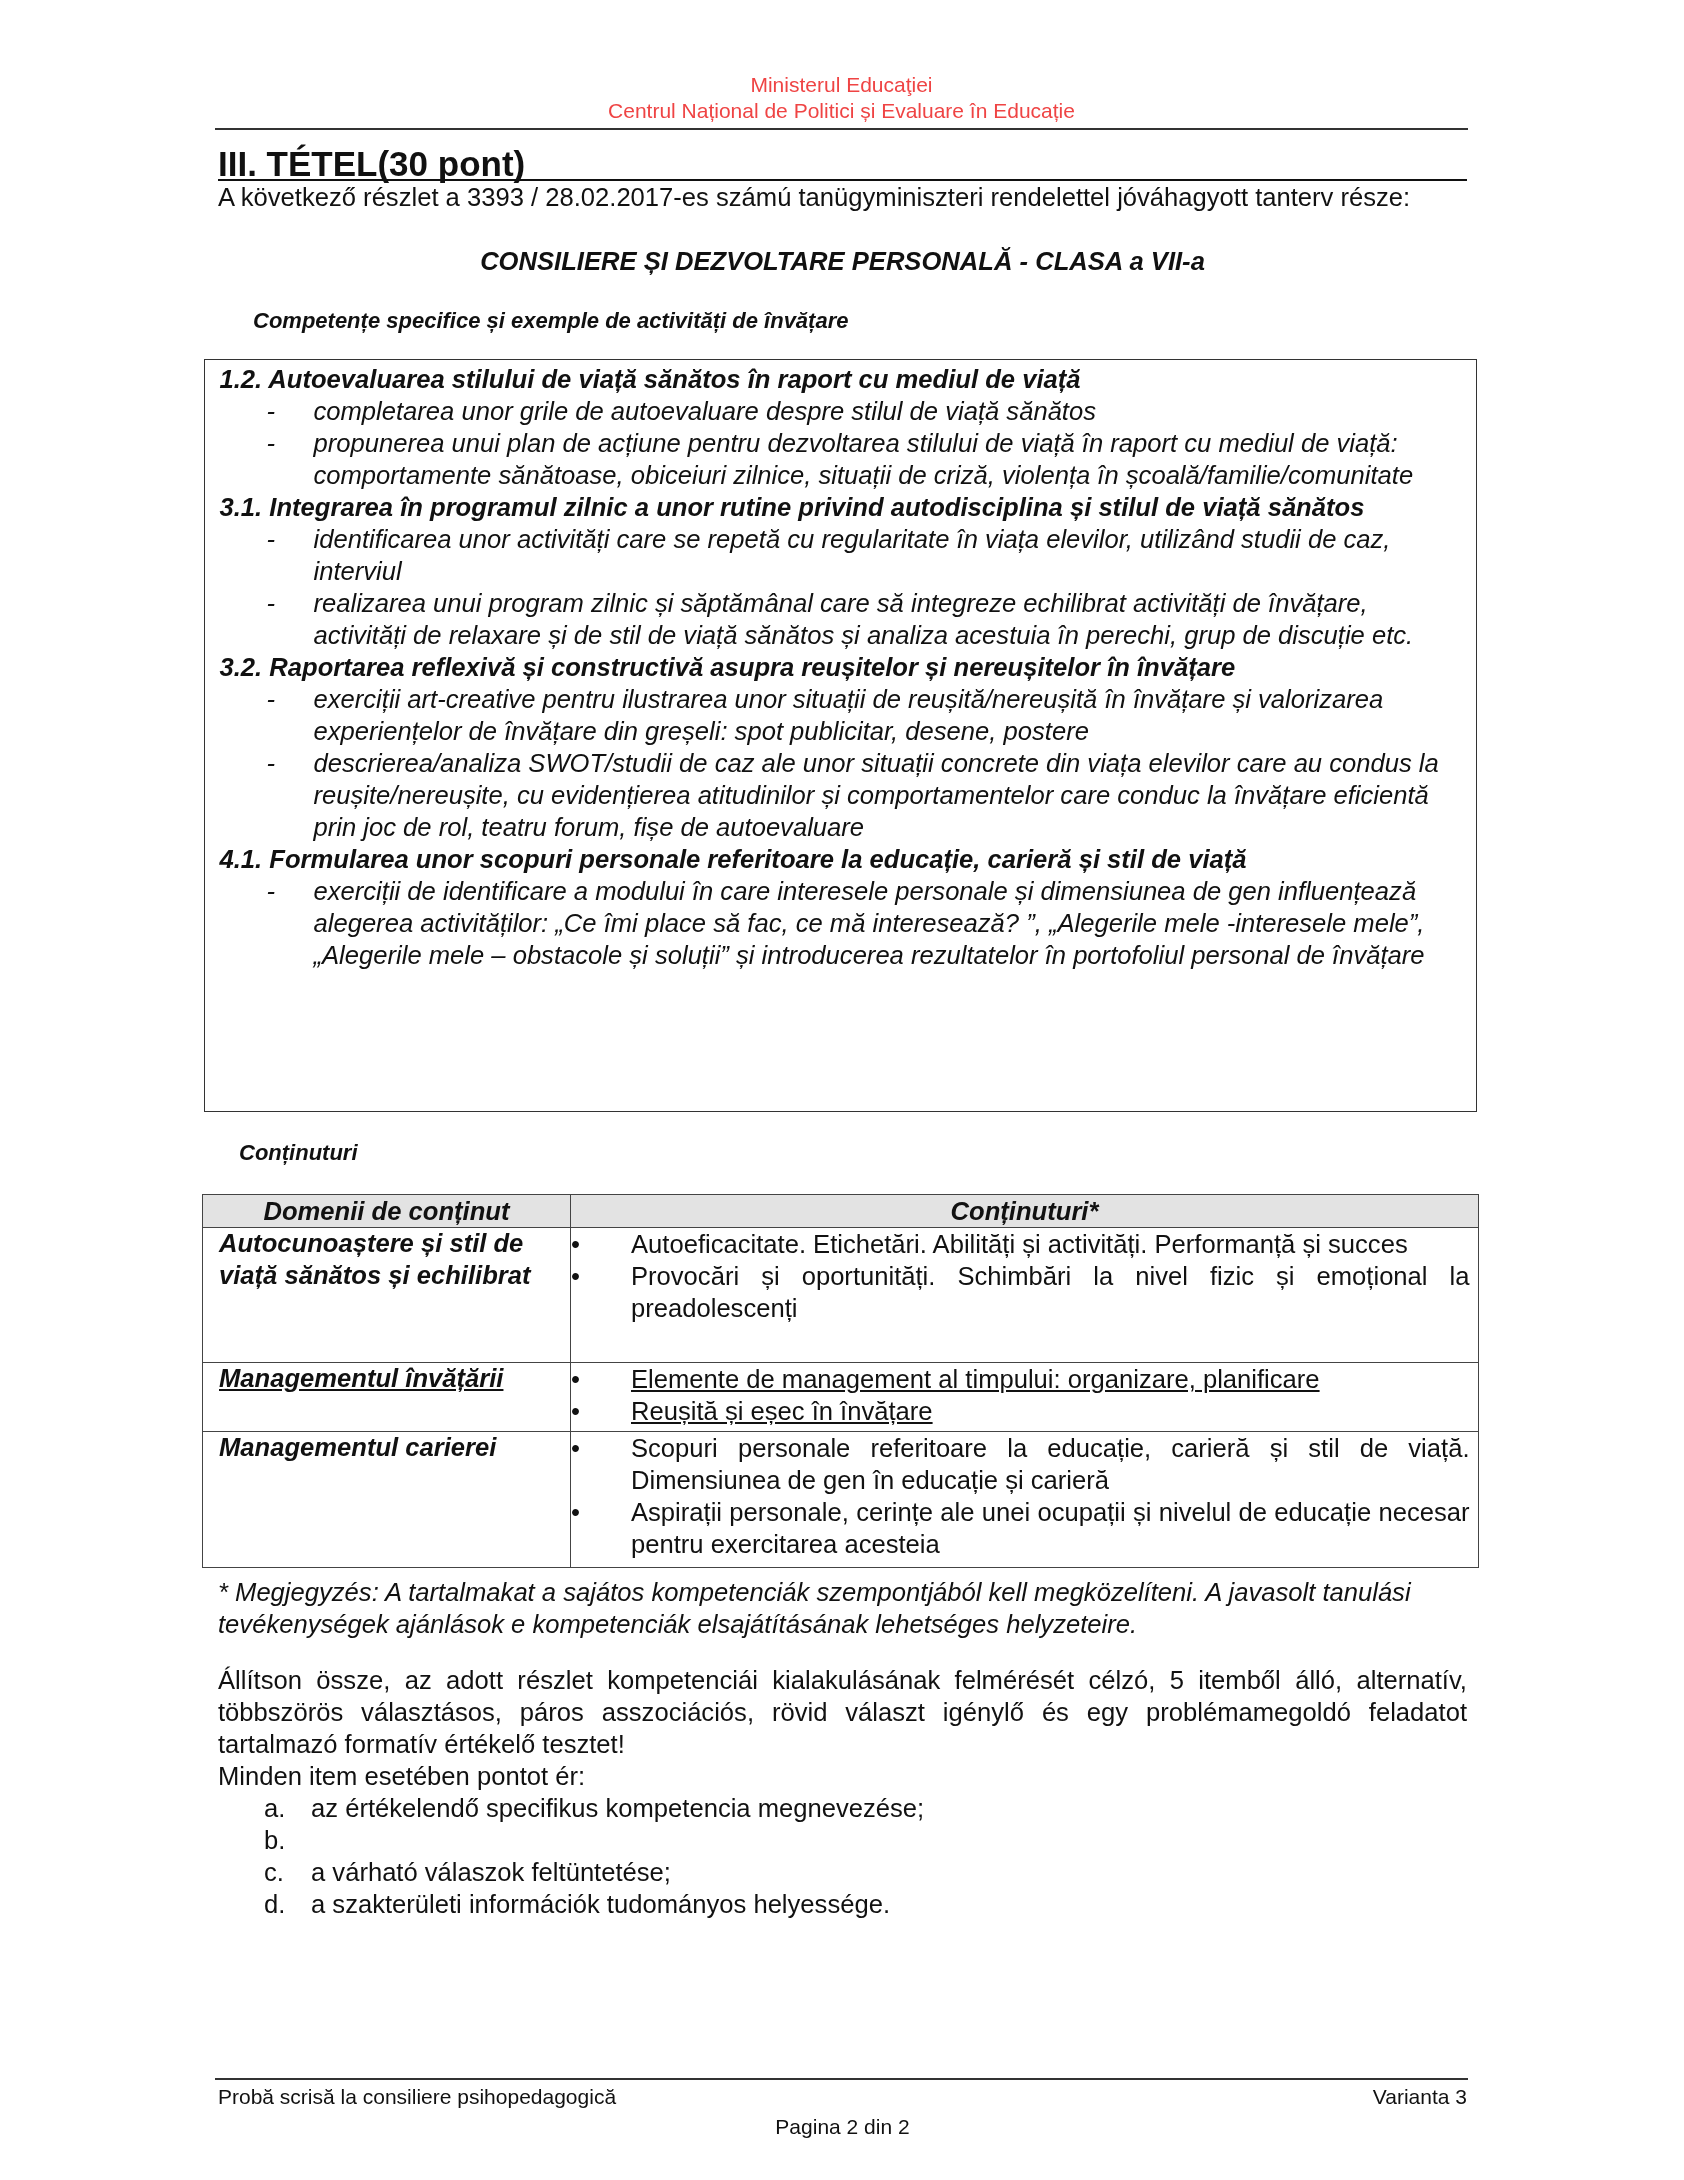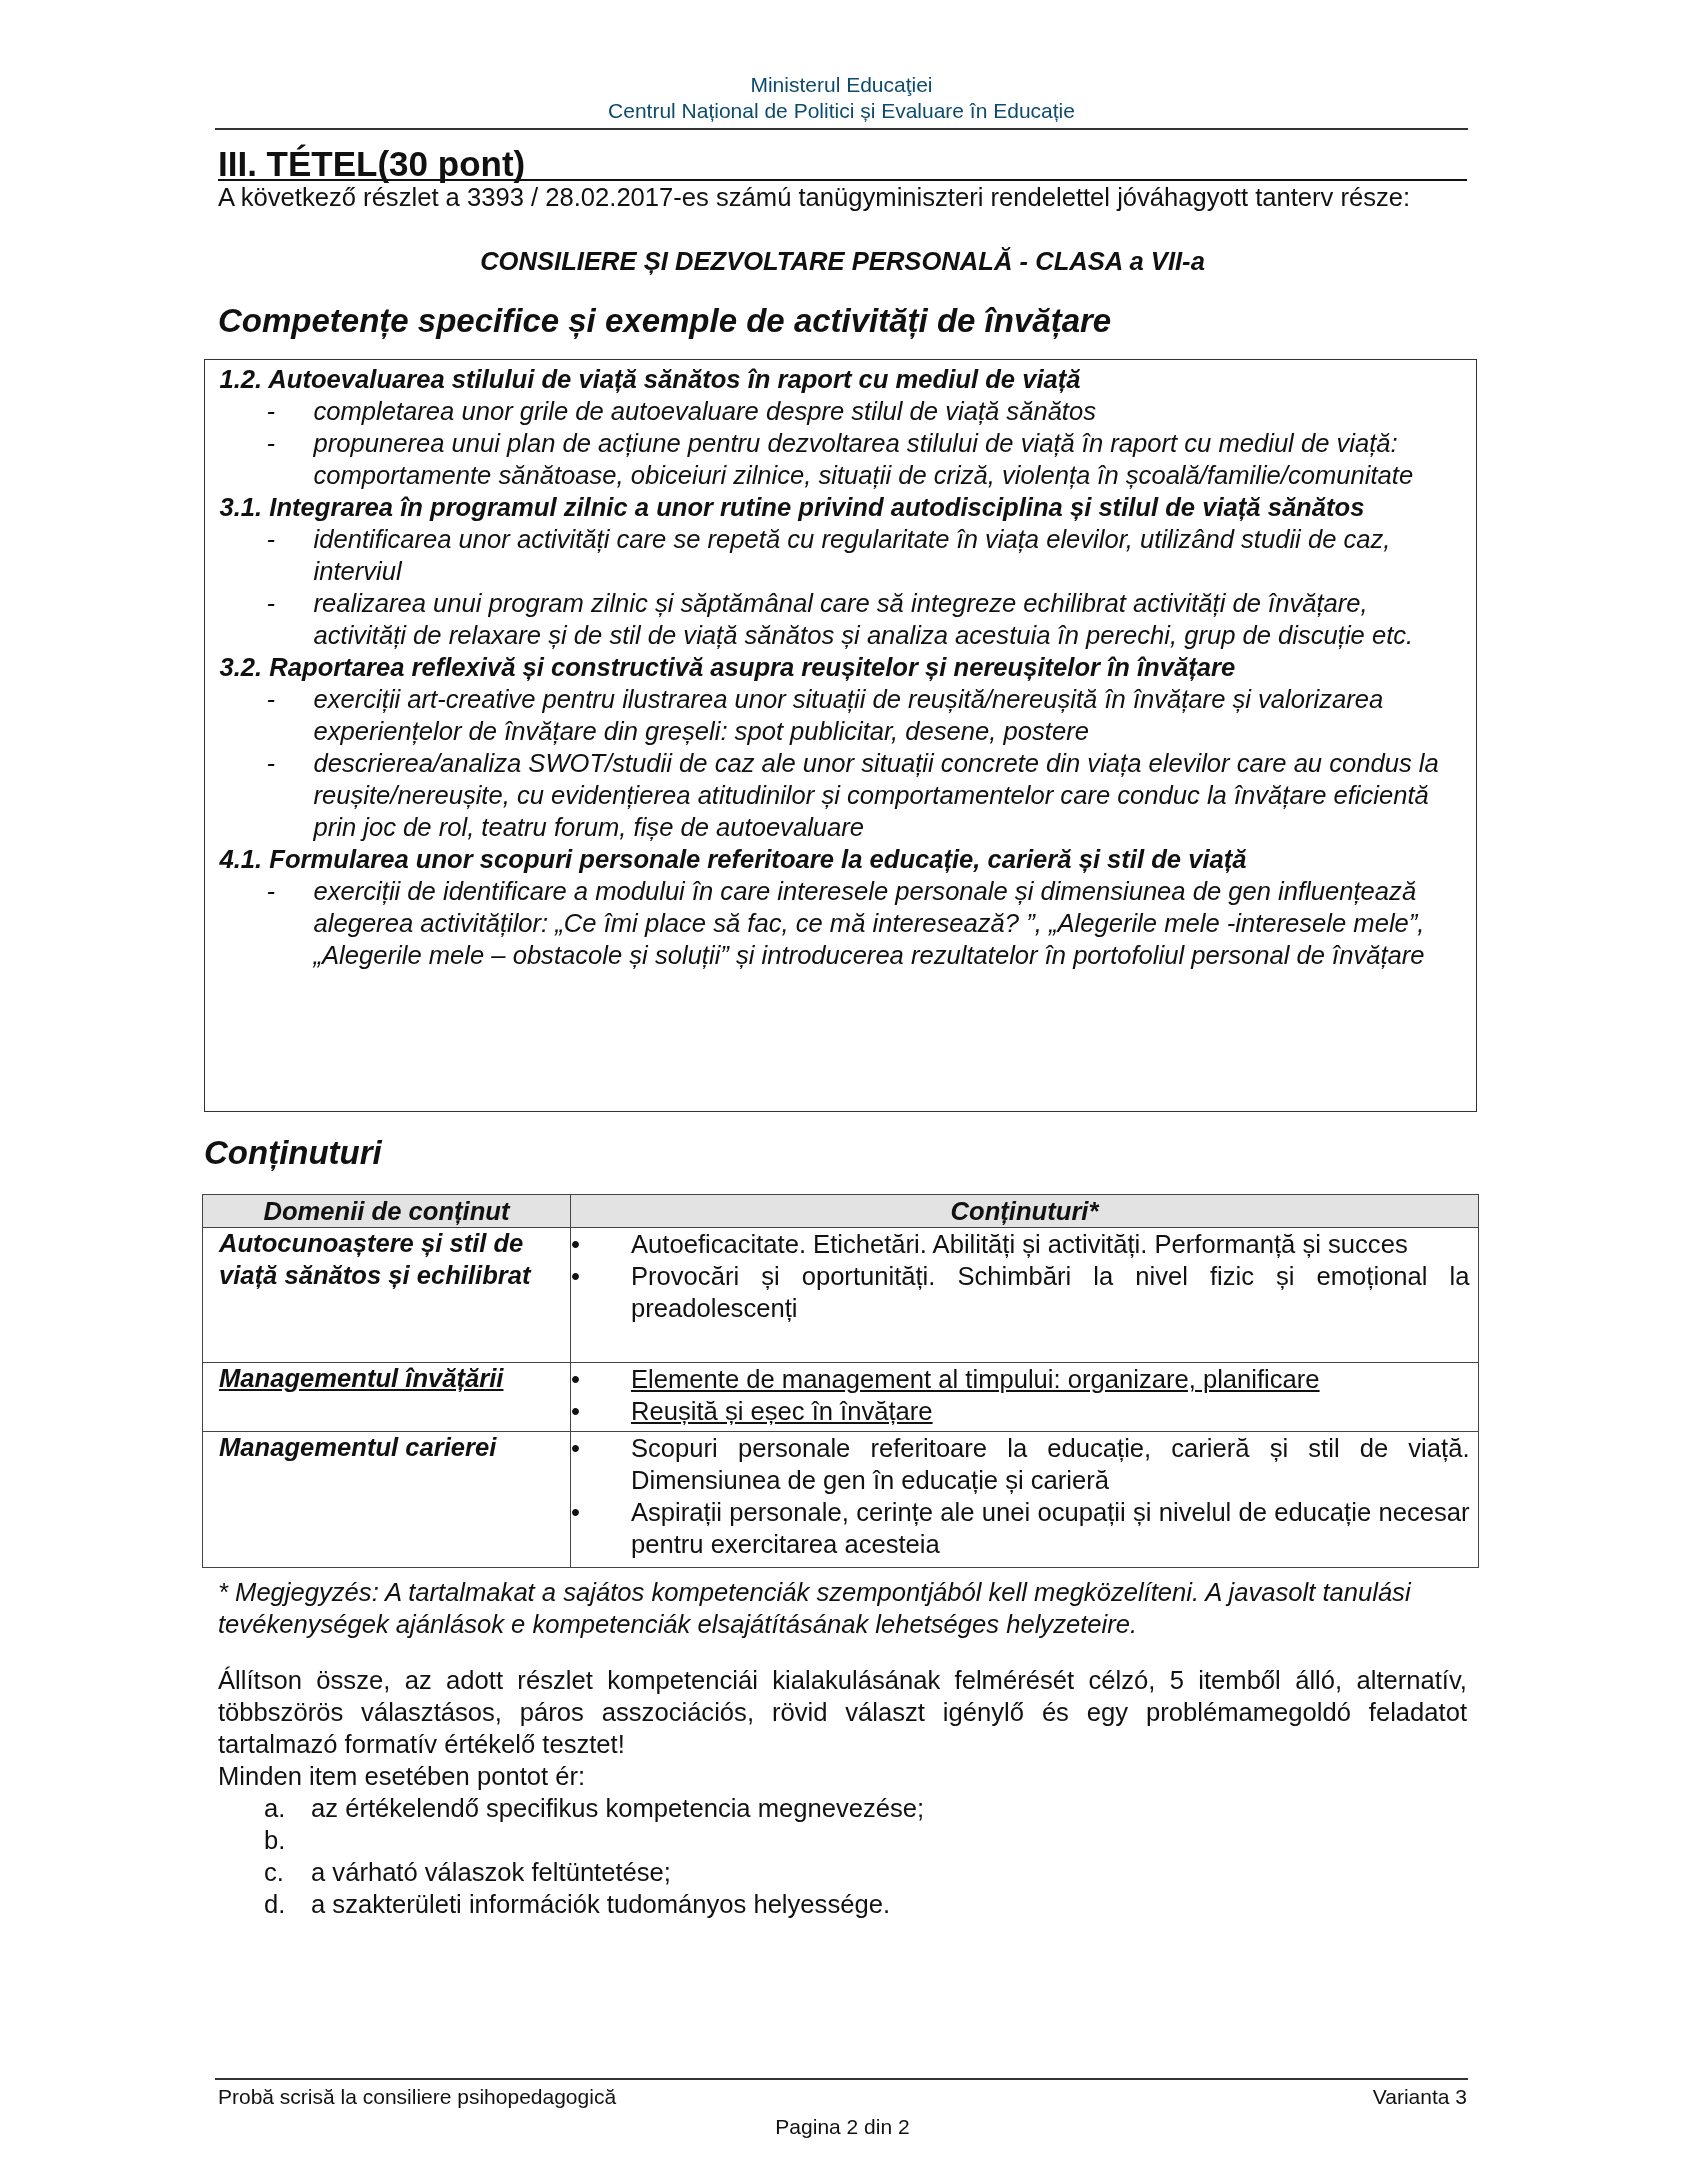--- a/index.html
+++ b/index.html
@@ -3,40 +3,40 @@
 <meta charset="utf-8">
 <style>
   html, body { margin: 0; padding: 0; background: #ffffff; }
   body {
     width: 1685px; height: 2181px; position: relative; overflow: hidden;
     font-family: "Liberation Sans", sans-serif; color: #111;
   }
   .abs { position: absolute; }
   .hdr {
     left: 215px; width: 1253px; top: 72px; text-align: center;
-    font-size: 21px; line-height: 25.6px; color: #0c4a6e;
+    font-size: 21px; line-height: 25.6px; color: #ef4444;
   }
   .hdr-rule { left: 215px; width: 1253px; top: 128px; height: 0; border-top: 2.6px solid #333; }
 
   .title-row {
     left: 218px; width: 1249px; top: 147px; height: 32px;
     border-bottom: 2.6px solid #111;
     display: flex; align-items: flex-end;
     font-weight: bold; font-size: 35px; line-height: 31px;
   }
   .intro {
     left: 218px; width: 1249px; top: 181px;
     font-size: 25.6px; line-height: 32px;
   }
   .subject {
     left: 218px; width: 1249px; top: 245px; text-align: center;
     font-size: 25.6px; line-height: 32px; font-weight: bold; font-style: italic;
   }
   .sect-heading {
-    font-size: 33px; line-height: 32px; font-weight: bold; font-style: italic;
+    font-size: 22px; line-height: 32px; font-weight: bold; font-style: italic; margin-left: 35px;
   }
   .competente-heading { left: 218px; top: 305px; }
 
   .comp-box {
     left: 204px; top: 359px; width: 1273px; height: 753px;
     border: 1.7px solid #333; box-sizing: border-box;
     padding: 3.4px 12px 0 14.5px;
     font-size: 25.6px; line-height: 32px;
   }
   .comp-title { font-weight: bold; font-style: italic; }

